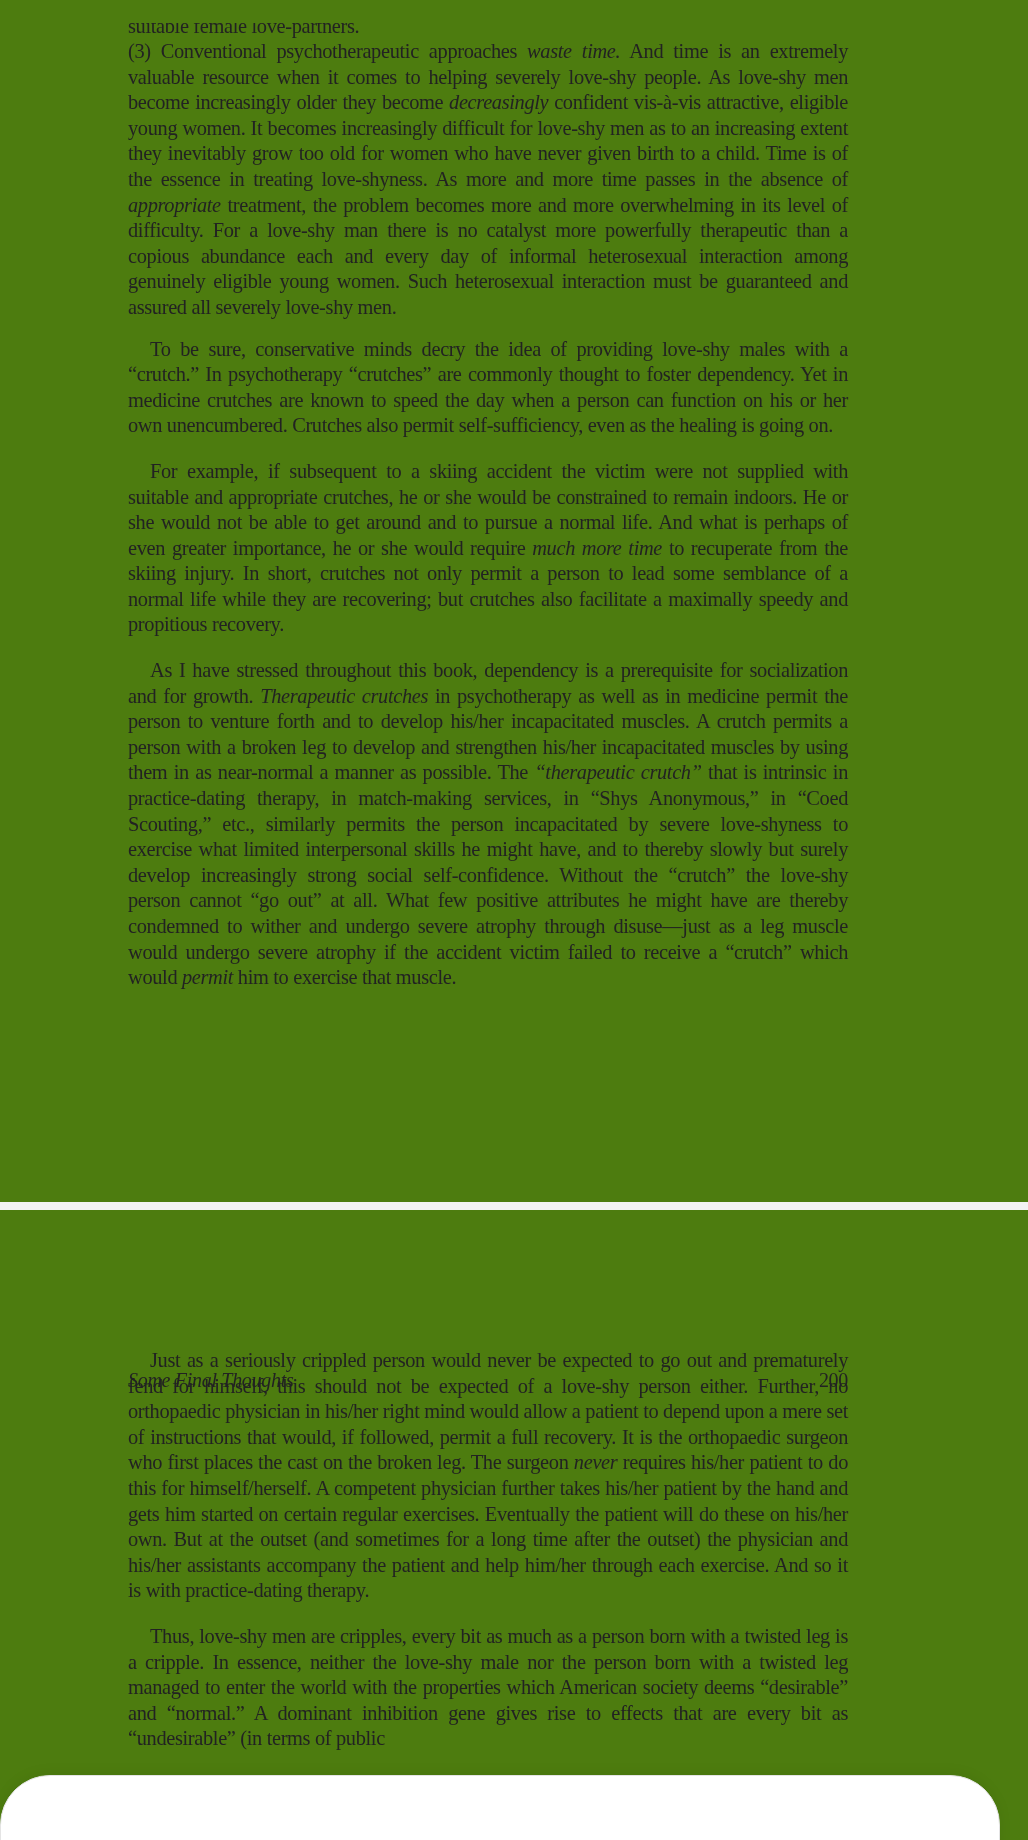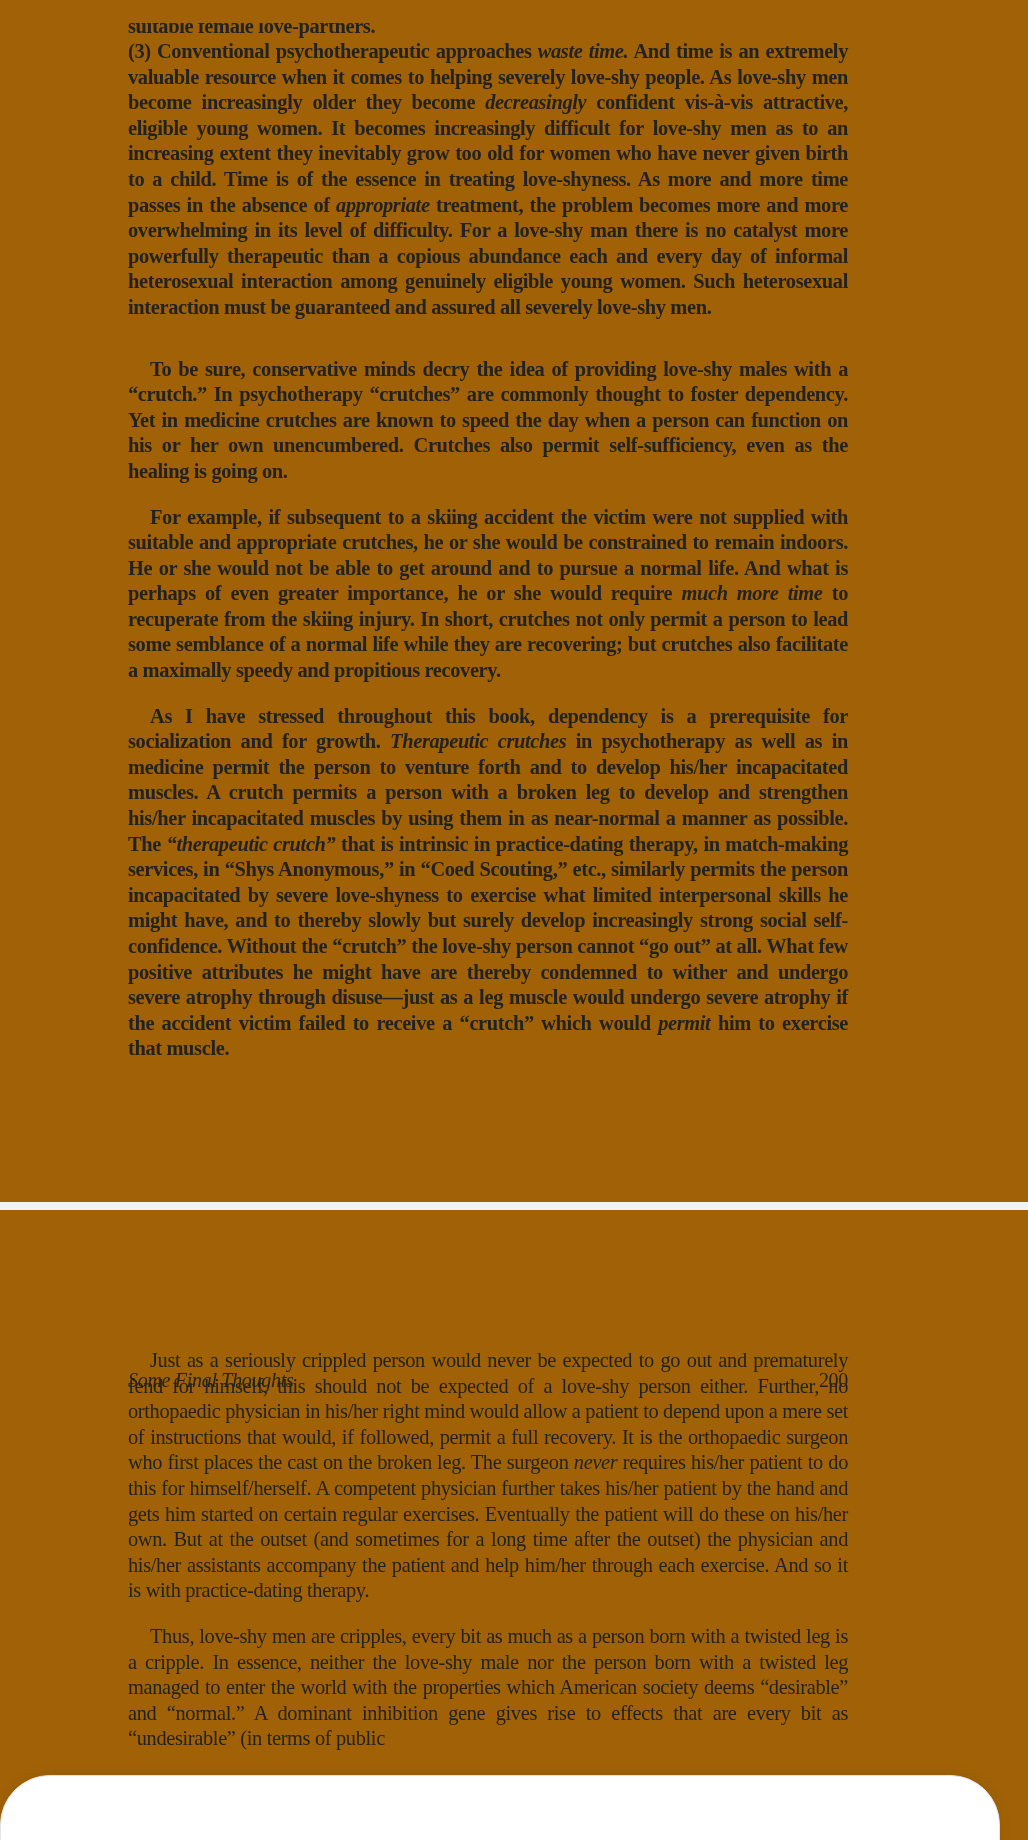--- a/index.html
+++ b/index.html
@@ -12,22 +12,21 @@
     height: 1840px;
     position: relative;
     overflow: hidden;
     font-family: "Liberation Serif", "DejaVu Serif", serif;
     color: #222222;
   }
   .page {
     position: absolute;
     left: 0;
     width: 1028px;
-    background: #a16207;
-    font-weight: bold;
+    background: #4d7c0f;
   }
   .page-a {
     top: 0;
     height: 1202px;
   }
   .page-sep {
     position: absolute;
     left: 0;
     top: 1202px;
     width: 1028px;
@@ -50,21 +49,21 @@
   }
   .text-col p {
     margin: 0;
     text-indent: 0;
   }
   .text-col p.indent {
     text-indent: 22px;
     margin-top: 20px;
   }
   .text-col p.gap-before {
-    margin-top: 36px;
+    margin-top: 16px;
   }
   .text-col em {
     font-style: italic;
   }
   .col-a {
     top: 23px;
   }
   .clip-line {
     height: 16px;
     overflow: hidden;

